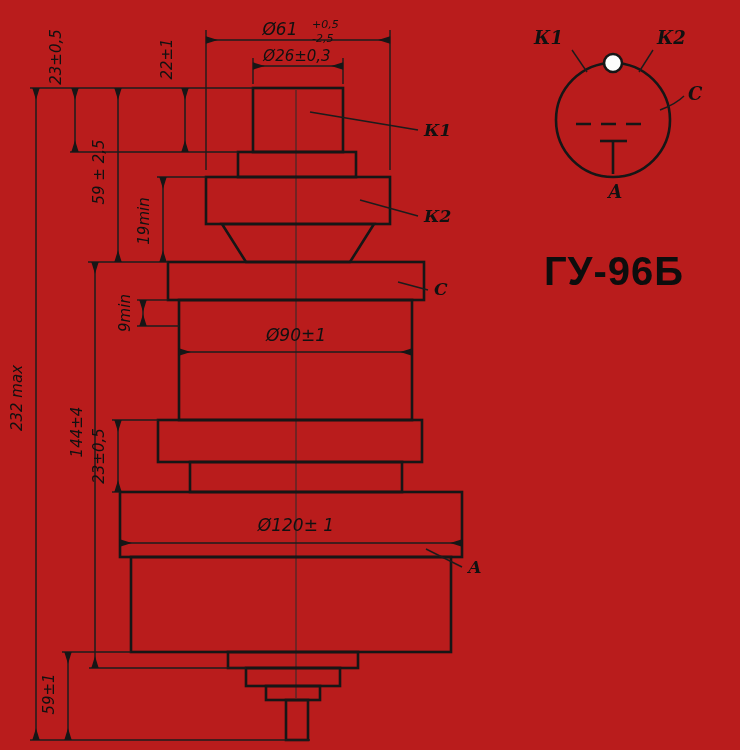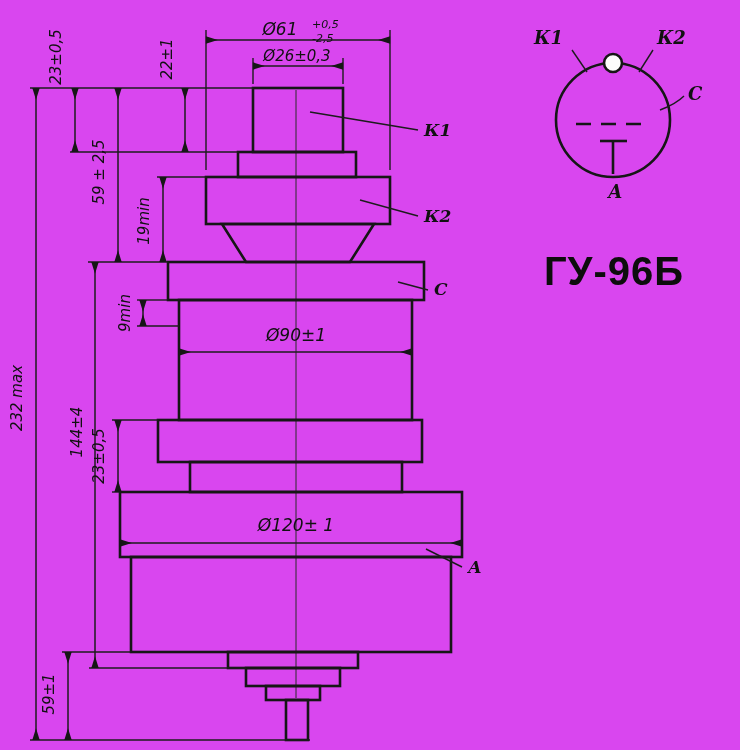--- a/index.html
+++ b/index.html
@@ -1,16 +1,16 @@
 <!DOCTYPE html>
 <html><head>
 <meta charset="utf-8">
 <style>
   html,body{margin:0;padding:0;background:#ffffff;}
-  .page{width:740px;height:750px;position:relative;background:#d946ef;overflow:hidden;
+  .page{width:740px;height:750px;position:relative;background:#b91c1c;overflow:hidden;
         font-family:"DejaVu Sans", sans-serif;}
   svg{display:block;}
   .outline{fill:none;stroke:#161616;stroke-width:2.6;}
   .thin{fill:none;stroke:#1c1c1c;stroke-width:1.4;}
   .dimline{fill:none;stroke:#1c1c1c;stroke-width:1.5;}
   .centerline{fill:none;stroke:#2a2a2a;stroke-width:1;}
   .dim-text{font:italic 15px "DejaVu Sans", sans-serif;fill:#111;}
   .dim-text-big{font:italic 17px "DejaVu Sans", sans-serif;fill:#111;}
   .tol-text{font:italic 11px "DejaVu Sans", sans-serif;fill:#111;}
   .lead-text{font:italic bold 17px "DejaVu Serif", serif;fill:#111;}

